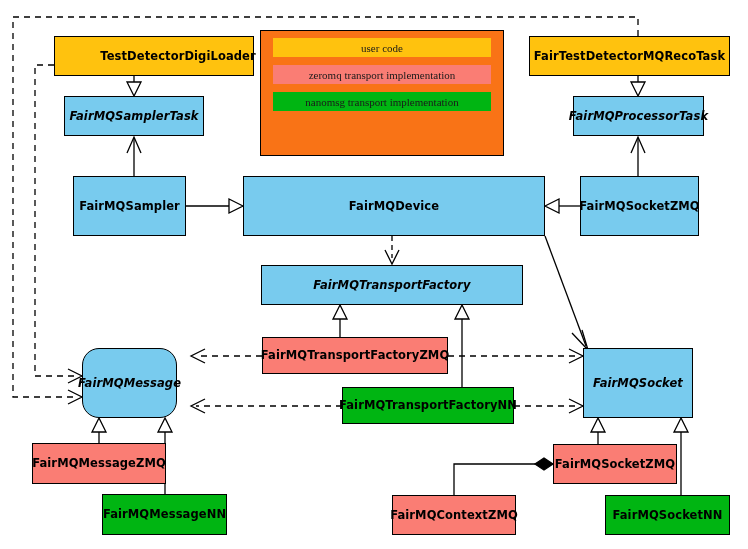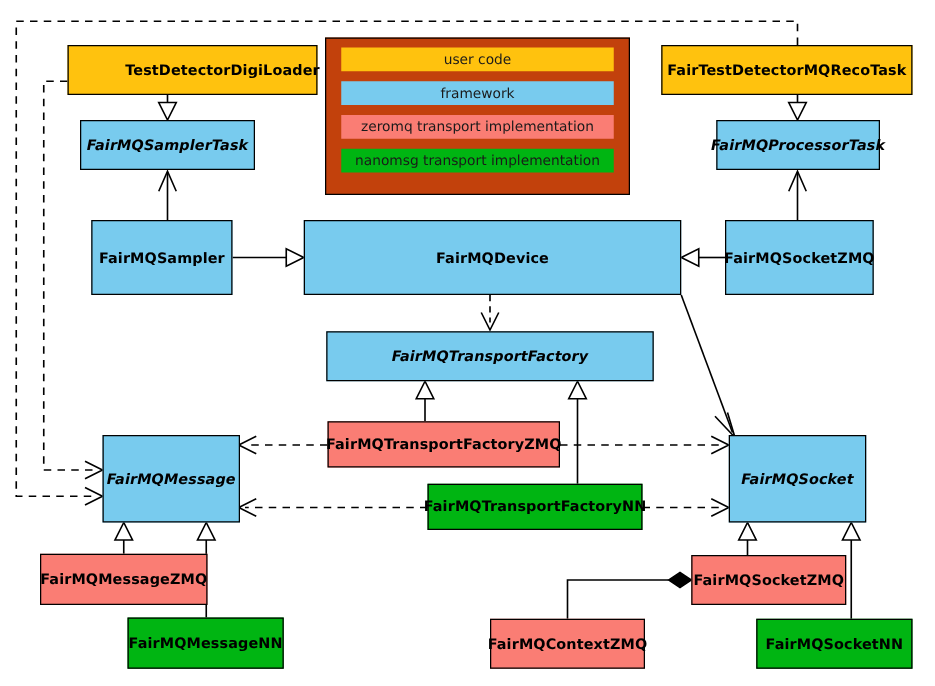--- a/index.html
+++ b/index.html
@@ -29,23 +29,24 @@
   .c-user{background:#FFC20E;}
   .c-framework{background:#78CBEE;}
   .c-zmq{background:#FA7D74;}
   .c-nn{background:#00B512;}
 
   #legend{
     position:absolute;
     left:260px;top:30px;width:244px;height:126px;
     box-sizing:border-box;
     border:1px solid #000000;
-    background:#c2410c;
+    background:#f97316;
     z-index:4;
     padding:7px 12px;
+    font-family:Liberation Serif, serif;
   }
   .legend-row{
     height:19px;
     margin-bottom:8px;
     display:flex;align-items:center;justify-content:center;
     font-size:11px;font-weight:normal;color:#1a1a1a;
   }
   .legend-row:last-child{margin-bottom:0;}
 </style>
 </head>
@@ -197,21 +198,21 @@
   </div>
 
   <div class="node c-zmq" style="left:262px;top:337px;width:186px;height:37px;">
     <span>FairMQTransportFactoryZMQ</span>
   </div>
 
   <div class="node c-nn" style="left:342px;top:387px;width:172px;height:37px;">
     <span>FairMQTransportFactoryNN</span>
   </div>
 
-  <div class="node c-framework abstract" style="left:82px;top:348px;width:110px;height:70px;">
+  <div class="node c-framework abstract" style="left:82px;top:348px;width:95px;height:70px;border-radius:17px;">
     <span>FairMQMessage</span>
   </div>
 
   <div class="node c-framework abstract" style="left:583px;top:348px;width:110px;height:70px;">
     <span>FairMQSocket</span>
   </div>
 
   <div class="node c-zmq" style="left:32px;top:443px;width:134px;height:41px;">
     <span>FairMQMessageZMQ</span>
   </div>
@@ -228,23 +229,20 @@
     <span>FairMQContextZMQ</span>
   </div>
 
   <div class="node c-nn" style="left:605px;top:495px;width:125px;height:40px;">
     <span>FairMQSocketNN</span>
   </div>
 
   <div id="legend">
     <div class="legend-row c-user">
       <span>user code</span>
-    </div>
-    <div class="legend-row c-framework">
-      <span>framework</span>
     </div>
     <div class="legend-row c-zmq">
       <span>zeromq transport implementation</span>
     </div>
     <div class="legend-row c-nn">
       <span>nanomsg transport implementation</span>
     </div>
   </div>
 
 </div>

